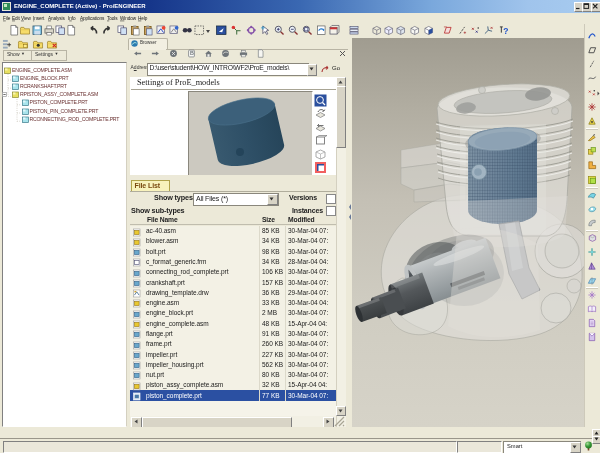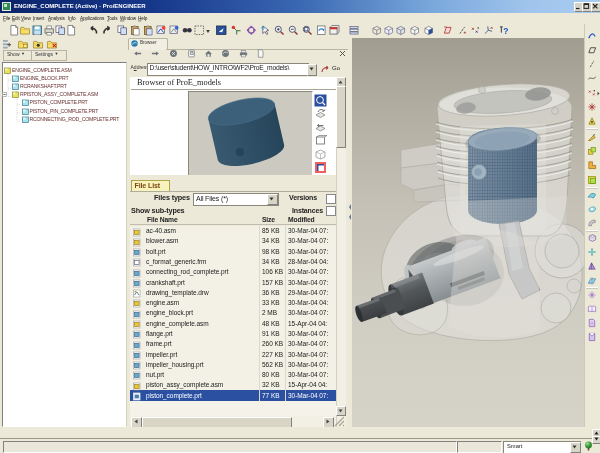--- a/index.html
+++ b/index.html
@@ -320,21 +320,21 @@
     <div class="t" style="left:149.5px;top:65px;font-size:6.75px;color:#222;letter-spacing:-0.23px;">D:\user\student\HOW_INTRO\WF2\ProE_models\</div>
     <div class="ab rais" style="left:307px;top:63.5px;width:8px;height:10px;background:#d8d4c6;"></div>
     <svg class="ab" style="left:308.5px;top:67px" width="5" height="4">
       <path d="M0.5 0.5 L4.5 0.5 L2.5 3.5 Z" fill="#333"></path>
     </svg>
     <svg class="ab" style="left:321px;top:64.5px" width="9" height="9">
       <path d="M1 7 C1 3 5 2 7 3 M7 3 L5.6 1.2 M7 3 L5 4.4" stroke="#a33" stroke-width="1.1" fill="none"></path>
     </svg>
     <div class="t" style="left:332px;top:64.5px;font-size:6.0px;color:#222;">Go</div>
     <div class="ab" style="left:130px;top:77px;width:206px;height:350px;background:#fff;"></div>
-    <div class="t ser" style="left:137px;top:78.5px;font-size:8.32px;color:#222;">Browser of ProE_models</div>
+    <div class="t ser" style="left:137px;top:78.5px;font-size:8.32px;color:#222;">Settings of ProE_models</div>
     <div class="ab" style="left:131px;top:88.5px;width:205px;height:1px;background:#a8a494;"></div>
     <div class="ab" style="left:336px;top:77px;width:9px;height:350px;background:#f2f0e4;border-left:1px solid #d4d0c0;"></div>
     <div class="ab rais" style="left:336px;top:77px;width:8px;height:8px;background:#d8d4c6;"></div>
     <svg class="ab" style="left:338px;top:79.5px" width="5" height="4">
       <path d="M2.5 0.5 L4.5 3.5 L0.5 3.5 Z" fill="#444"></path>
     </svg>
     <div class="ab rais" style="left:336px;top:406px;width:8px;height:8px;background:#d8d4c6;"></div>
     <svg class="ab" style="left:338px;top:409px" width="5" height="4">
       <path d="M0.5 0.5 L4.5 0.5 L2.5 3.5 Z" fill="#444"></path>
     </svg>
@@ -378,21 +378,21 @@
     </svg>
     <svg class="ab" style="left:314px;top:161.0px" width="13" height="13" viewBox="0 0 13 13">
       <rect x="1" y="1" width="11" height="11" fill="#e44" opacity="0.85"></rect>
       <rect x="3" y="3" width="7" height="7" fill="#2a4f9e"></rect>
       <rect x="4.5" y="4.5" width="5.5" height="5.5" fill="#fff"></rect>
     </svg>
     <div class="ab" style="left:130px;top:175px;width:206px;height:252px;background:#ece9d8;"></div>
     <div class="ab" style="left:131px;top:179.5px;width:37px;height:11px;background:#f8f2bc;border:1px solid #b0a24a;border-bottom:none;"></div>
     <div class="t" style="left:134.5px;top:181.5px;font-size:7.0px;color:#7a4a10;font-weight:bold;letter-spacing:-0.1px;">File List</div>
     <div class="ab" style="left:130px;top:190.5px;width:206px;height:1px;background:#b0ad9c;"></div>
-    <div class="t" style="left:154px;top:194px;font-size:7.25px;color:#222;font-weight:bold;letter-spacing:-0.15px;">Files types</div>
+    <div class="t" style="left:154px;top:194px;font-size:7.25px;color:#222;font-weight:bold;letter-spacing:-0.15px;">Show types</div>
     <div class="ab" style="left:193px;top:192.5px;width:84px;height:11px;background:#fff;border:1px solid #8a877c;"></div>
     <div class="t" style="left:196px;top:194.5px;font-size:7.0px;color:#222;letter-spacing:-0.15px;">All Files (*)</div>
     <div class="ab rais" style="left:267px;top:193.5px;width:9px;height:9px;background:#d8d4c6;"></div>
     <svg class="ab" style="left:269px;top:196.5px" width="5" height="4">
       <path d="M0.5 0.5 L4.5 0.5 L2.5 3.5 Z" fill="#333"></path>
     </svg>
     <div class="t" style="left:289px;top:194px;font-size:7.0px;color:#222;font-weight:bold;letter-spacing:-0.15px;">Versions</div>
     <div class="ab" style="left:326px;top:193.5px;width:8px;height:8px;background:#fff;border:1px solid #888;"></div>
     <div class="t" style="left:131px;top:206.5px;font-size:7.25px;color:#222;font-weight:bold;letter-spacing:-0.15px;">Show sub-types</div>
     <div class="t" style="left:292px;top:206.5px;font-size:7.0px;color:#222;font-weight:bold;letter-spacing:-0.15px;">Instances</div>

